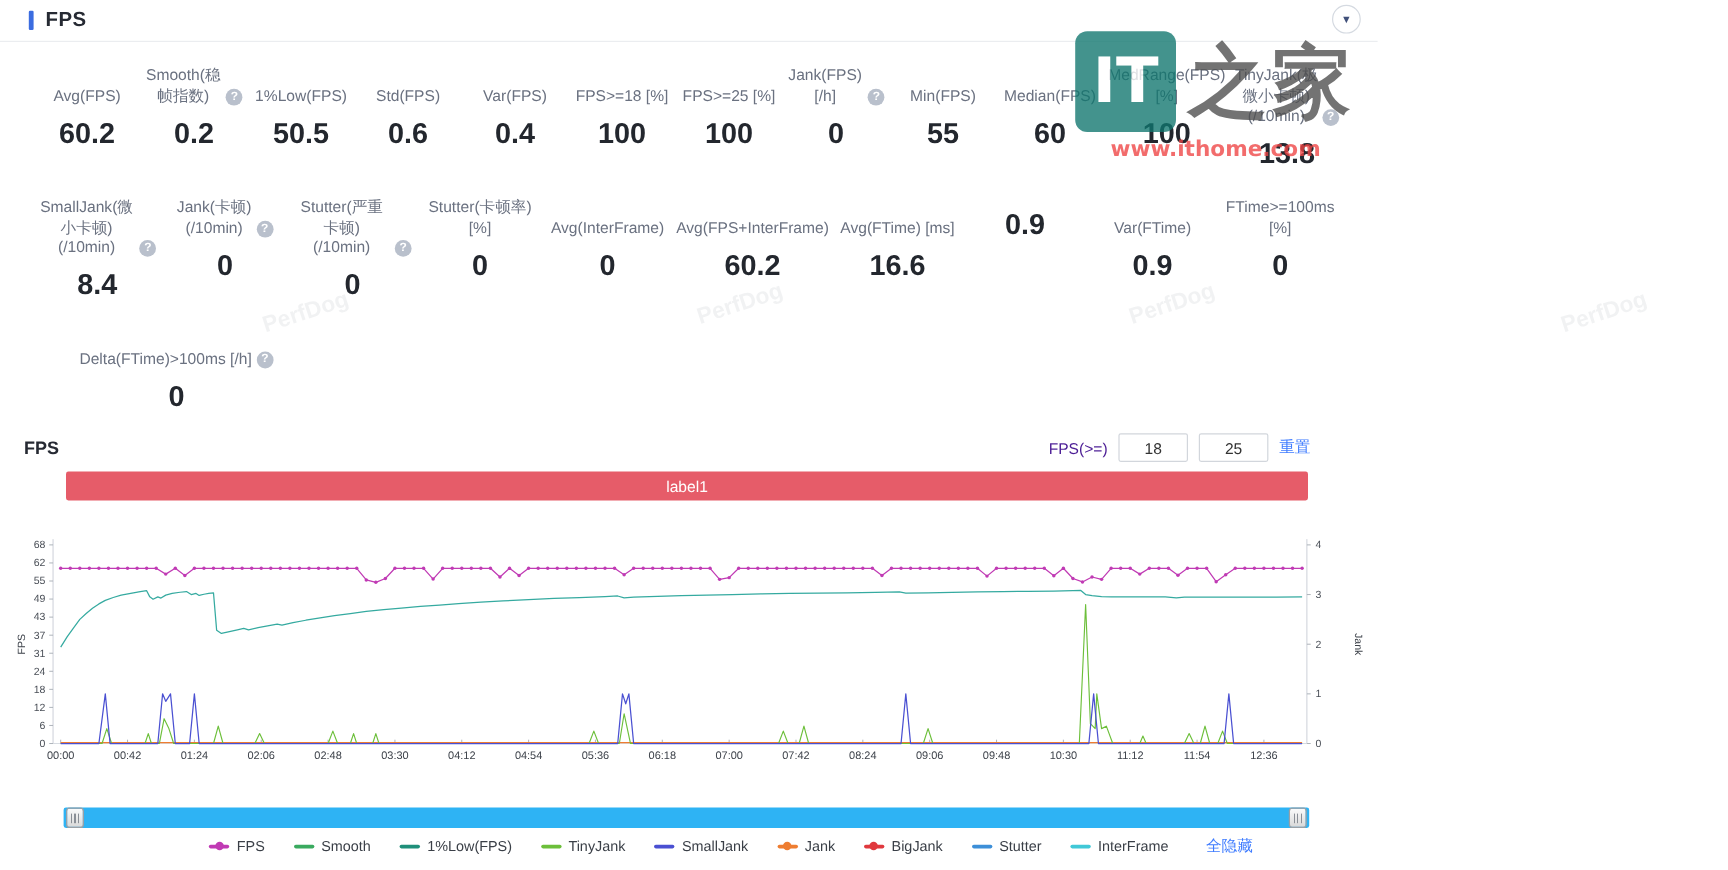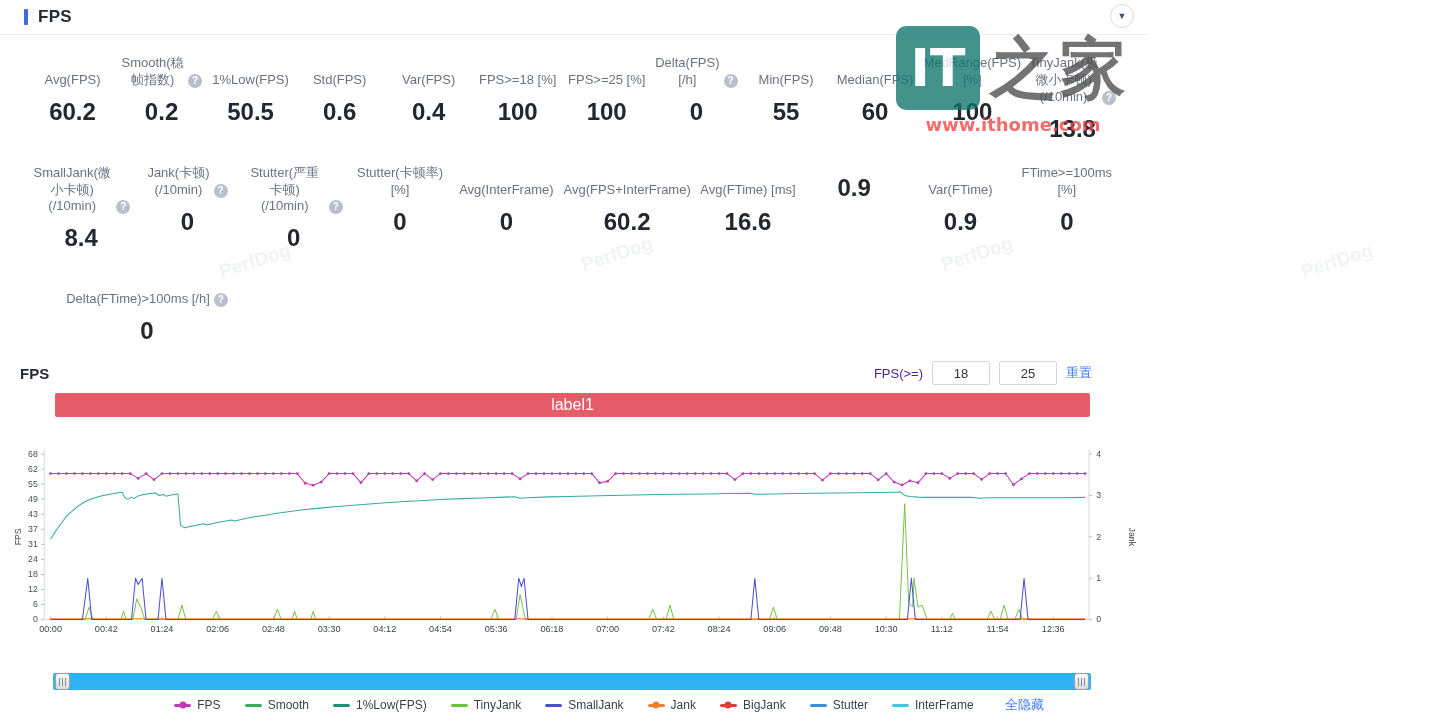--- a/index.html
+++ b/index.html
@@ -24,21 +24,21 @@
     margin-bottom:1px; cursor:pointer; font-weight:bold; }
   .stat-value { font-size:24px; font-weight:bold; margin-top:9px; color:#23272e; }
   .chart-head { display:flex; align-items:center; margin:16px 20px 0 20px; }
   .chart-title { font-size:15px; font-weight:bold; }
   .chart-controls { margin-left:auto; display:flex; align-items:center; gap:9px; padding-right:36px; }
   .ctrl-label { font-size:13px; color:#4c1d95; }
   .fps-input { width:58px; height:24px; border:1px solid #d2d6dc; border-radius:2px; text-align:center;
     font-size:13px; color:#333; outline:none; font-family:inherit; }
   .link { font-size:13px; color:#3e7bff; cursor:pointer; text-decoration:none; }
   .banner { margin:8px 58px 0 55px; height:24px; border-radius:2px; display:flex; align-items:center;
-    justify-content:center; color:#fff; font-size:16px; }
+    justify-content:center; color:#fff; font-size:13px; }
   .chart-area { position:relative; margin:2px 8px 0 10px; height:250px; }
   .chart-area svg { display:block; width:100%; height:100%; }
   .scrollbar { position:relative; margin:4px 57px 0 53px; height:17px; border-radius:2px; }
   .sb-handle { position:absolute; top:0; width:15px; height:17px; border:1px solid #9aa0a6; border-radius:3px;
     background:linear-gradient(#fafafa,#d9d9d9); cursor:ew-resize; display:flex; align-items:center; justify-content:center; }
   .grip { width:7px; height:8px;
     background-image:repeating-linear-gradient(90deg,#8a8f96 0 1px,transparent 1px 3px); }
   .legend-row { position:relative; margin-top:5px; height:20px; display:flex; align-items:center; justify-content:center; gap:24px; }
   .legend-item { display:flex; align-items:center; gap:6px; cursor:pointer; }
   .legend-swatch { position:relative; width:17px; height:3px; border-radius:2px; }
@@ -95,21 +95,21 @@
         </div>
         <div class="stat-cell">
           <div class="stat-label"><span>FPS&gt;=18 [%]</span></div>
           <div class="stat-value">100</div>
         </div>
         <div class="stat-cell">
           <div class="stat-label"><span>FPS&gt;=25 [%]</span></div>
           <div class="stat-value">100</div>
         </div>
         <div class="stat-cell">
-          <div class="stat-label"><span>Delta(FPS) [/h]</span><span class="help">?</span></div>
+          <div class="stat-label"><span>Jank(FPS) [/h]</span><span class="help">?</span></div>
           <div class="stat-value">0</div>
         </div>
         <div class="stat-cell">
           <div class="stat-label"><span>Min(FPS)</span></div>
           <div class="stat-value">55</div>
         </div>
         <div class="stat-cell">
           <div class="stat-label"><span>Median(FPS)</span></div>
           <div class="stat-value">60</div>
         </div>

